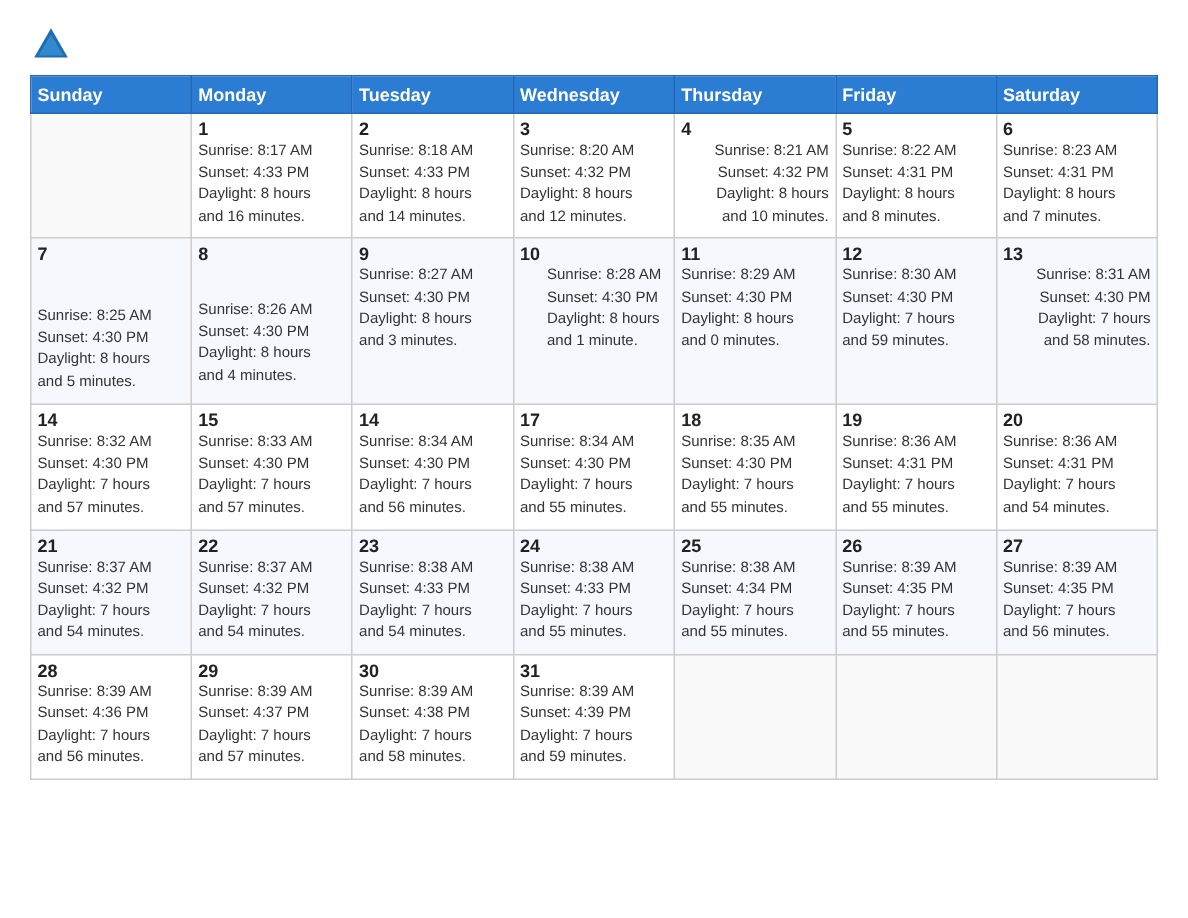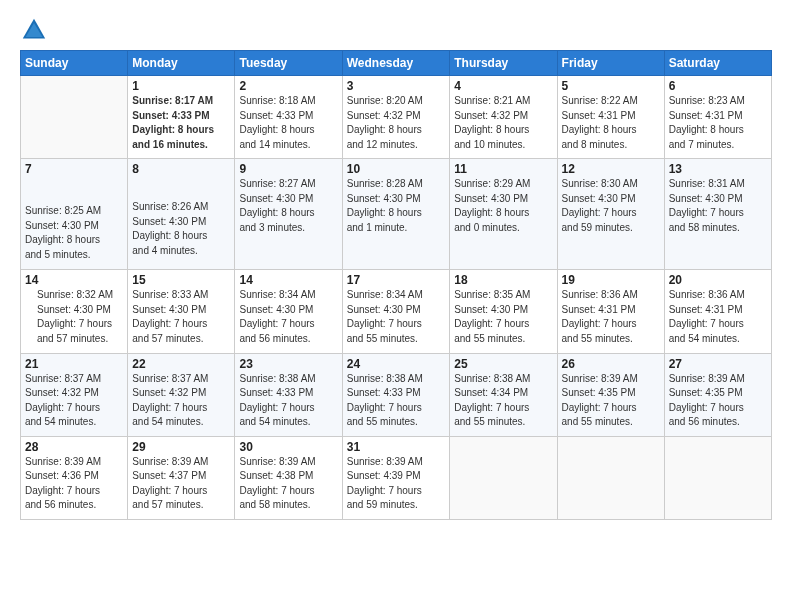--- a/index.html
+++ b/index.html
@@ -130,42 +130,42 @@
           <th>Thursday</th>
           <th>Friday</th>
           <th>Saturday</th>
         </tr>
     </thead>
     <tbody id="calendar-body">
     <tr>
           <td class="empty-cell"></td>
           <td>
             <span class="day-num">1</span>
-            <div class="day-info" style="white-space: pre-line; font-weight: bold;">Sunrise: 8:17 AM
+            <div class="day-info" style="white-space: pre-line;">Sunrise: 8:17 AM
 Sunset: 4:33 PM
 Daylight: 8 hours
 and 16 minutes.</div>
           </td>
           <td>
             <span class="day-num">2</span>
             <div class="day-info" style="white-space: pre-line;">Sunrise: 8:18 AM
 Sunset: 4:33 PM
 Daylight: 8 hours
 and 14 minutes.</div>
           </td>
           <td>
             <span class="day-num">3</span>
             <div class="day-info" style="white-space: pre-line;">Sunrise: 8:20 AM
 Sunset: 4:32 PM
 Daylight: 8 hours
 and 12 minutes.</div>
           </td>
           <td>
             <span class="day-num">4</span>
-            <div class="day-info" style="white-space: pre-line;">Sunrise: 8:21 AM
+            <div class="day-info" style="white-space: pre-line; text-align: right;">Sunrise: 8:21 AM
 Sunset: 4:32 PM
 Daylight: 8 hours
 and 10 minutes.</div>
           </td>
           <td>
             <span class="day-num">5</span>
             <div class="day-info" style="white-space: pre-line;">Sunrise: 8:22 AM
 Sunset: 4:31 PM
 Daylight: 8 hours
 and 8 minutes.</div>
@@ -195,51 +195,51 @@
           </td>
           <td>
             <span class="day-num">9</span>
             <div class="day-info" style="white-space: pre-line;">Sunrise: 8:27 AM
 Sunset: 4:30 PM
 Daylight: 8 hours
 and 3 minutes.</div>
           </td>
           <td>
             <span class="day-num">10</span>
-            <div class="day-info" style="white-space: pre-line;">Sunrise: 8:28 AM
+            <div class="day-info" style="white-space: pre-line; margin-left: 18px;">Sunrise: 8:28 AM
 Sunset: 4:30 PM
 Daylight: 8 hours
 and 1 minute.</div>
           </td>
           <td>
             <span class="day-num">11</span>
             <div class="day-info" style="white-space: pre-line;">Sunrise: 8:29 AM
 Sunset: 4:30 PM
 Daylight: 8 hours
 and 0 minutes.</div>
           </td>
           <td>
             <span class="day-num">12</span>
             <div class="day-info" style="white-space: pre-line;">Sunrise: 8:30 AM
 Sunset: 4:30 PM
 Daylight: 7 hours
 and 59 minutes.</div>
           </td>
           <td>
             <span class="day-num">13</span>
-            <div class="day-info" style="white-space: pre-line;">Sunrise: 8:31 AM
+            <div class="day-info" style="white-space: pre-line; text-align: right;">Sunrise: 8:31 AM
 Sunset: 4:30 PM
 Daylight: 7 hours
 and 58 minutes.</div>
           </td>
         </tr>
         <tr>
           <td>
             <span class="day-num">14</span>
-            <div class="day-info" style="white-space: pre-line; margin-left: 12px;">Sunrise: 8:32 AM
+            <div class="day-info" style="white-space: pre-line;">Sunrise: 8:32 AM
 Sunset: 4:30 PM
 Daylight: 7 hours
 and 57 minutes.</div>
           </td>
           <td>
             <span class="day-num">15</span>
             <div class="day-info" style="white-space: pre-line;">Sunrise: 8:33 AM
 Sunset: 4:30 PM
 Daylight: 7 hours
 and 57 minutes.</div>

